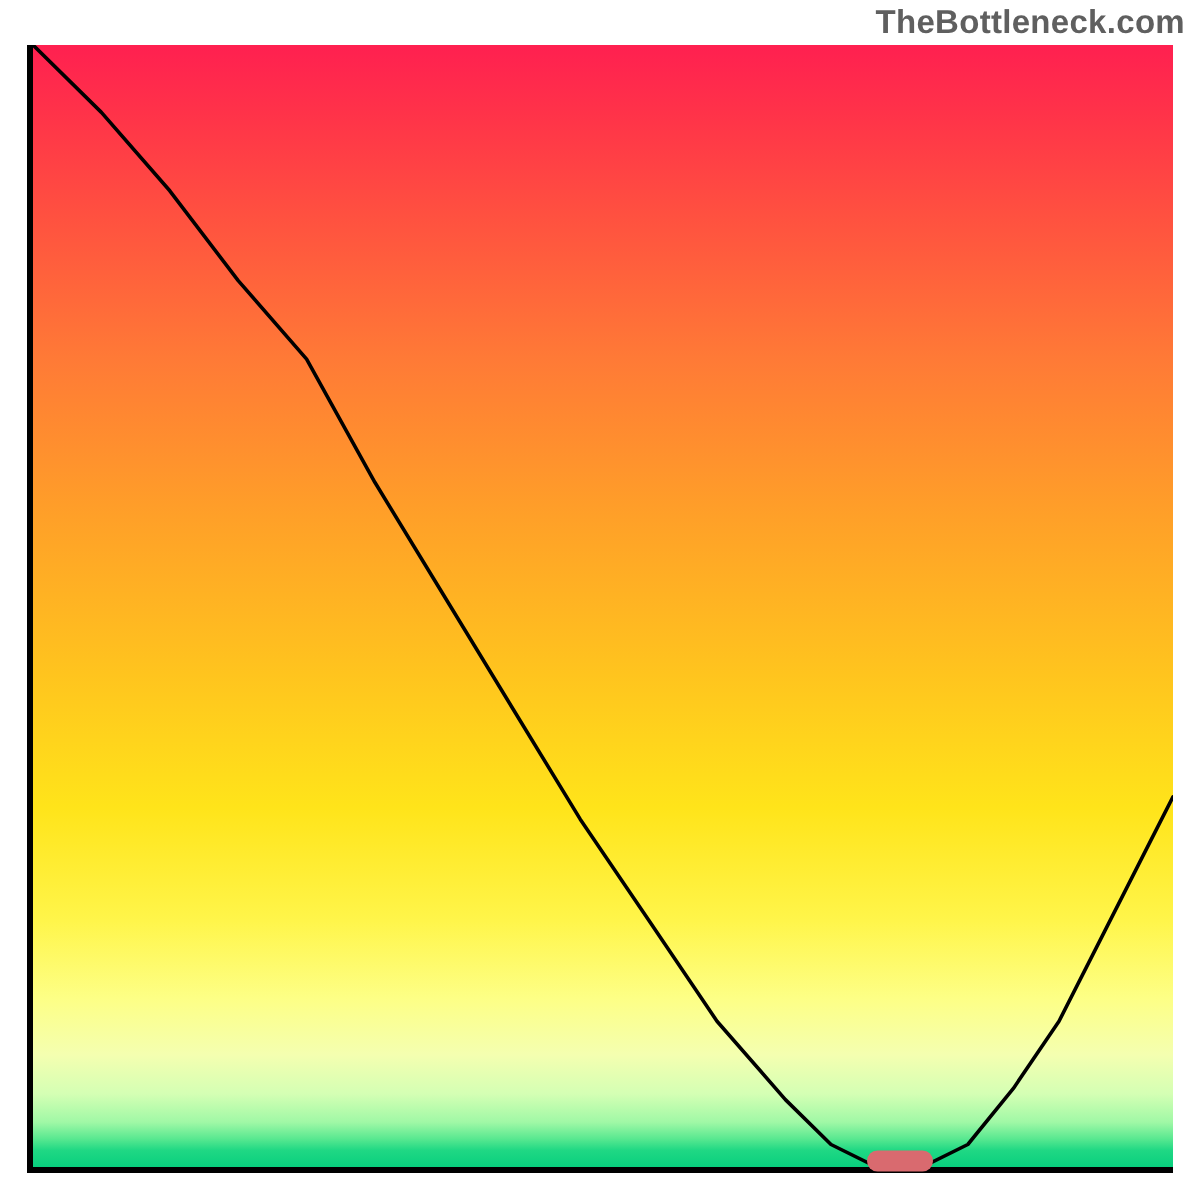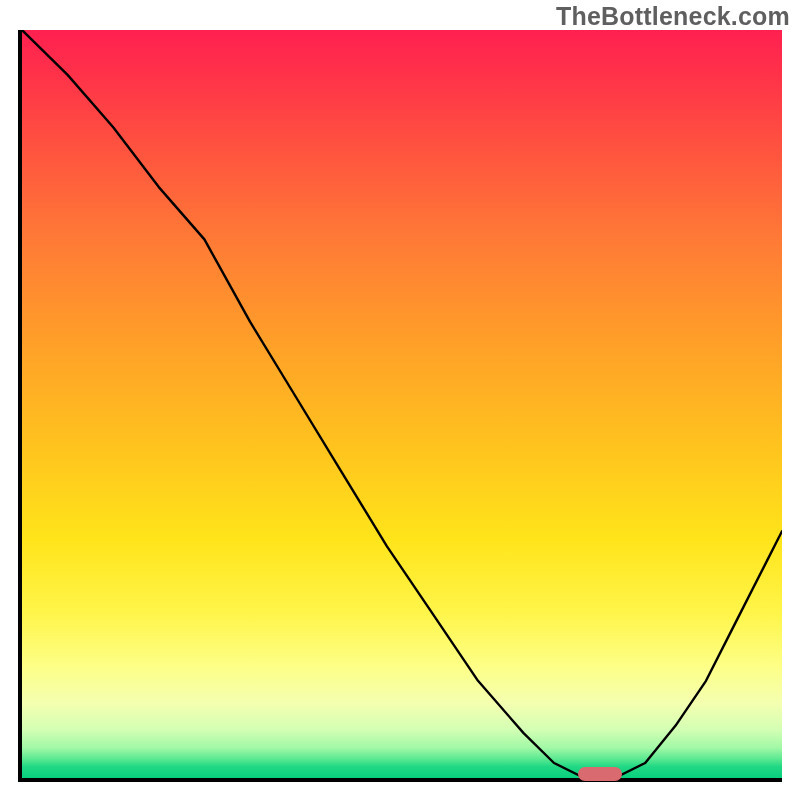--- a/index.html
+++ b/index.html
@@ -13,21 +13,21 @@
   .canvas {
     position: relative;
     width: 800px;
     height: 800px;
     overflow: hidden;
   }
   .watermark {
     position: absolute;
     top: 2px;
     right: 10px;
-    font-size: 25px;
+    font-size: 22px;
     font-weight: 600;
     color: #5f5f5f;
     letter-spacing: 0.2px;
     z-index: 10;
   }
   .plot-frame {
     position: absolute;
     left: 18px;
     top: 30px;
     width: 764px;

